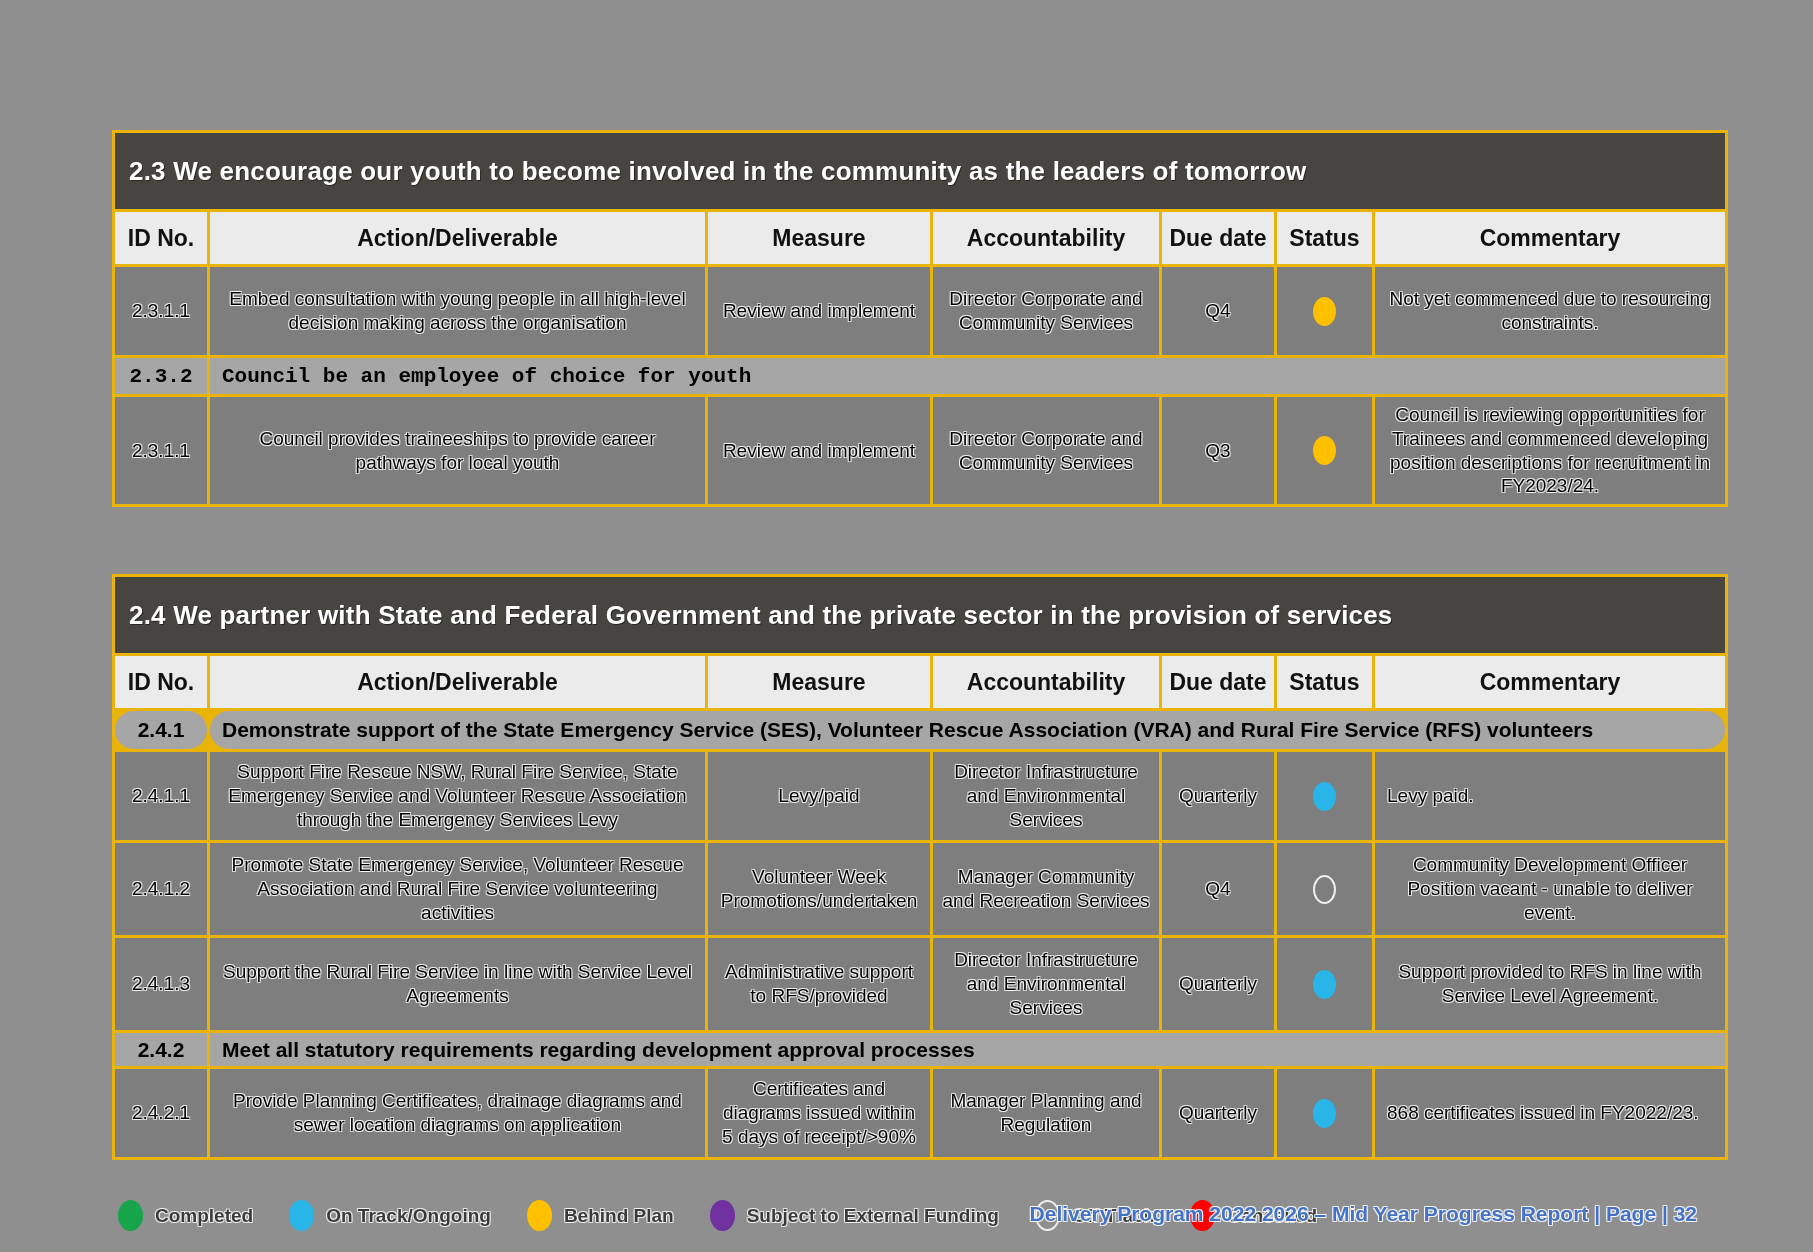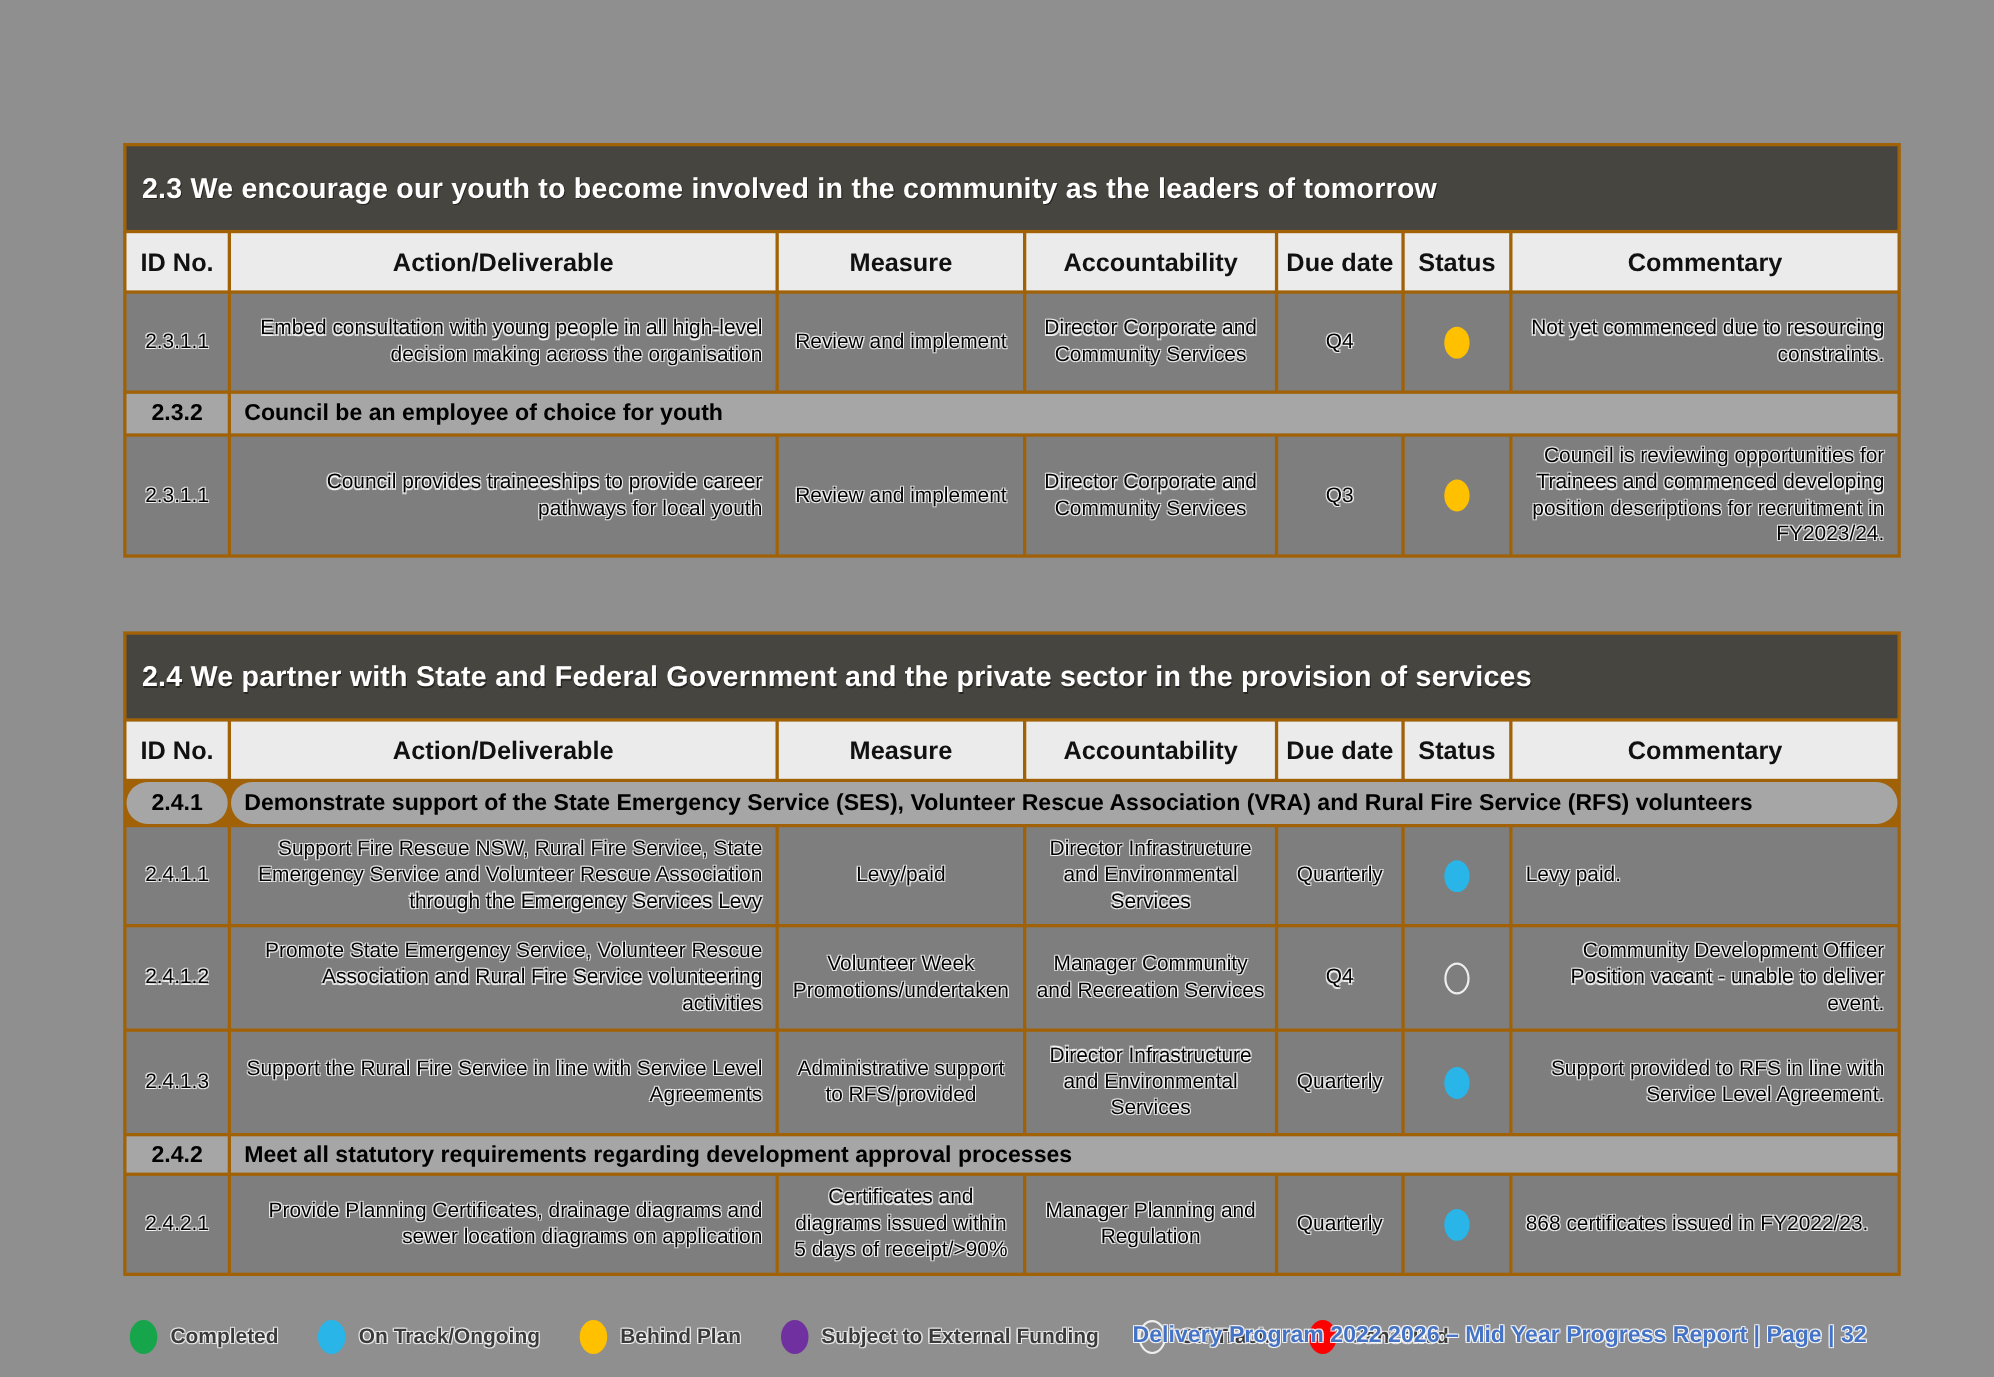--- a/index.html
+++ b/index.html
@@ -6,21 +6,21 @@
   html, body { width: 1813px; height: 1252px; }
   body {
     font-family: "Liberation Sans", sans-serif;
     background: #8f8f8f;
     overflow: hidden;
   }
   .page { position: relative; width: 1813px; height: 1252px; background: #8f8f8f; }
 
   .tbl {
     position: absolute; left: 112px; width: 1616px;
-    background: #a16207; padding: 3px;
+    background: #eab308; padding: 3px;
     display: flex; flex-direction: column; gap: 3px;
   }
   #tbl1 { top: 130px; }
   #tbl2 { top: 574px; }
 
   .titlebar {
     height: 76px; background: #47453f; color: #ffffff;
     display: flex; align-items: center; padding: 0 14px;
     font-size: 26px; font-weight: bold; letter-spacing: .2px;
     text-shadow: 1px 1px 0 rgba(0,0,0,.45);
@@ -41,26 +41,26 @@
     font-size: 21px; font-weight: bold; color: #000;
   }
   .sec-row .sec-text { justify-content: flex-start; text-align: left; padding: 4px 12px; }
 
   .data-row .cell {
     background: #7e7e7e; color: #000; font-size: 19px; line-height: 1.25;
     padding: 6px 8px;
     text-shadow: -1px -1px 0 rgba(255,255,255,.75), 1px -1px 0 rgba(255,255,255,.75),
                  -1px 1px 0 rgba(255,255,255,.75), 1px 1px 0 rgba(255,255,255,.75);
   }
-  .data-row .left { justify-content: flex-start; text-align: right; padding: 6px 12px; }
+  .data-row .left { justify-content: flex-start; text-align: center; padding: 6px 12px; }
 
   .r88  .cell { min-height: 88px; }
   .r92  .cell { min-height: 92px; }
   .r104 .cell { min-height: 104px; }
-  .r36  .cell { min-height: 36px; }
+  .r36  .cell { min-height: 36px; font-family: Liberation Mono, monospace; }
   .r38  .cell { min-height: 38px; border-radius: 19px; }
   .r33  .cell { min-height: 33px; }
 
   .circle {
     width: 23px; height: 29px; border-radius: 50%;
     display: inline-block; flex: none;
   }
   .hollow { background: transparent !important; border: 2px solid #eeeeee; }
 
   .legend {

